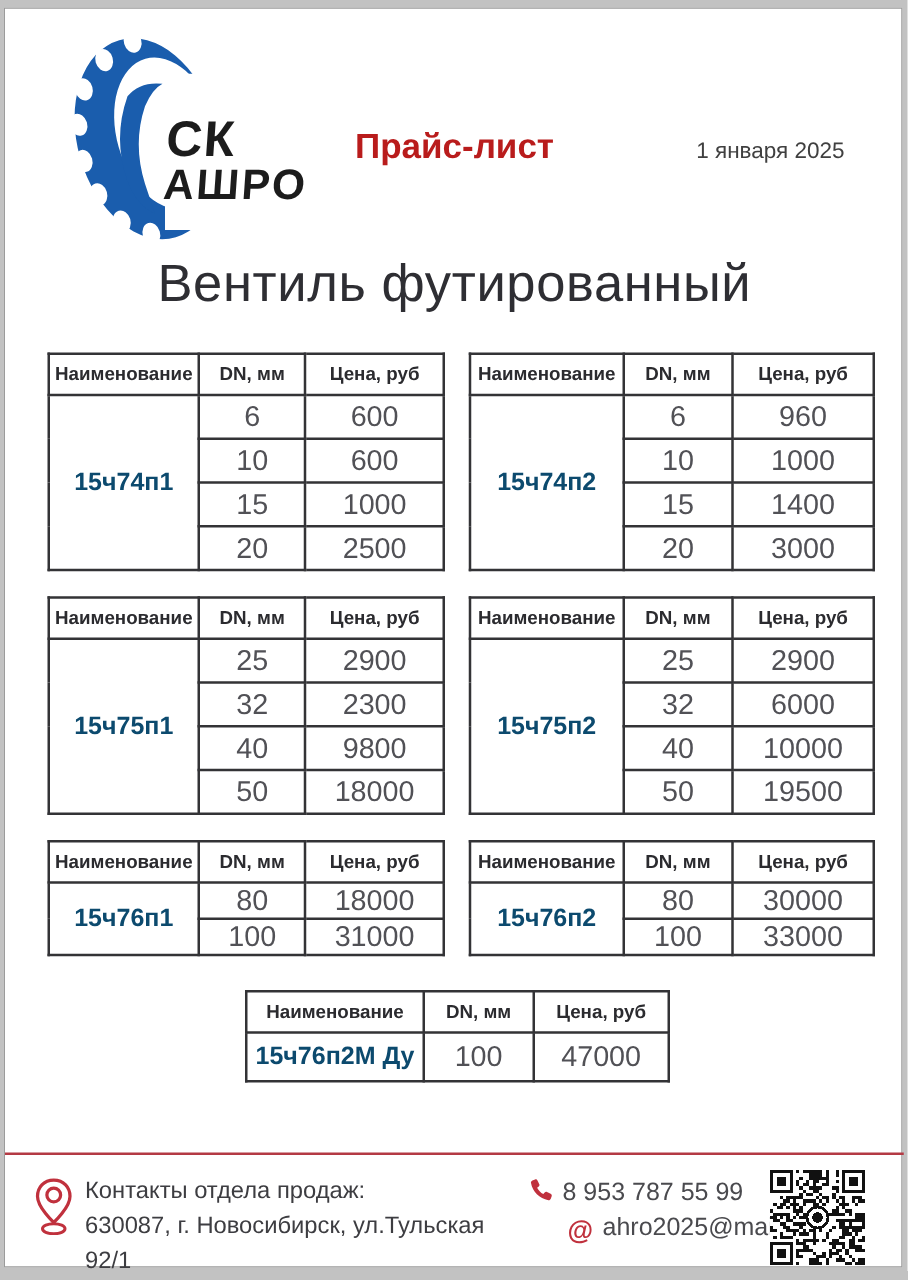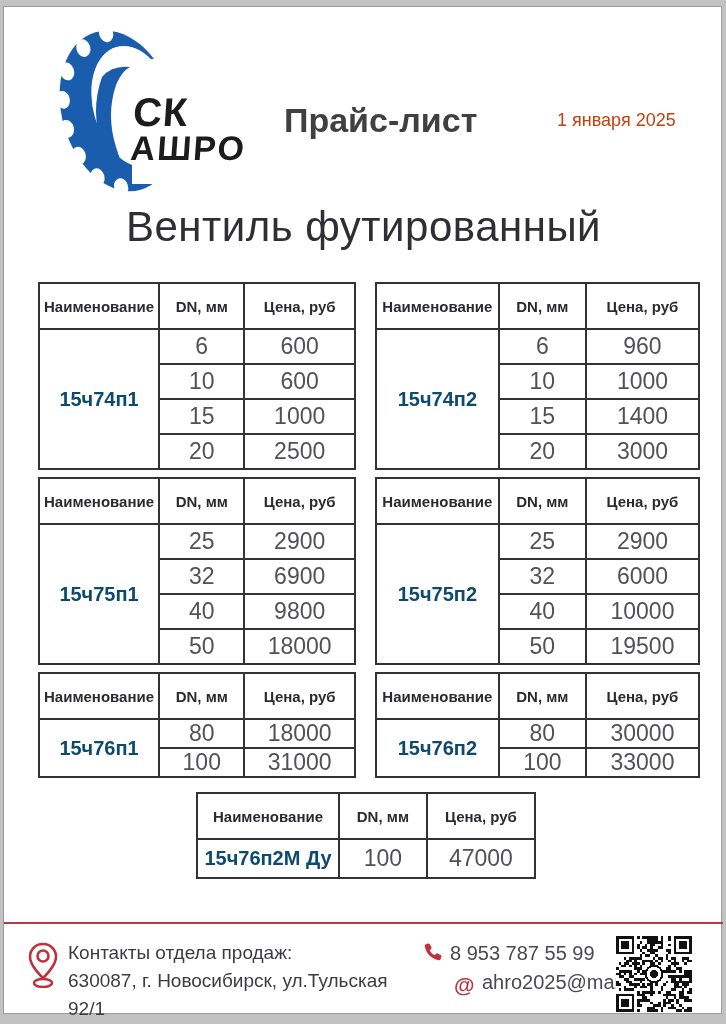--- a/index.html
+++ b/index.html
@@ -18,41 +18,41 @@
   .logo svg{width:100%;height:100%;display:block;}
   .logo-text{
     position:absolute;left:92px;top:74px;width:110px;
     font-weight:bold;color:#1c1c1c;line-height:0.98;
     letter-spacing:1px;transform:skewX(-4deg);
   }
   .logo-line1{font-size:40px;}
   .logo-line2{font-size:34px;letter-spacing:2px;}
   .doc-title{
     position:absolute;left:280px;top:94px;
-    font-size:34px;font-weight:bold;color:#404040;
+    font-size:28px;font-weight:bold;color:#b91c1c;
   }
   .doc-date{
     position:absolute;left:553px;top:103px;
-    font-size:18px;color:#c2410c;text-align:center;
+    font-size:18px;color:#404040;text-align:center;
   }
   .main-title{
     position:absolute;left:0;top:196px;width:719px;text-align:center;
     font-size:42px;font-weight:normal;color:#2e2e33;letter-spacing:0.5px;
   }
   
   .ptable{position:absolute;}
   .ptable table{
     border-collapse:collapse;width:100%;table-layout:fixed;
   }
   .ptable th,.ptable td{
     border:2px solid #333336;text-align:center;vertical-align:middle;
     padding:0 2px;box-sizing:border-box;
   }
   .ptable th{
-    font-size:15px;font-weight:bold;color:#2b2b2f;height:46px;
+    font-size:15px;font-weight:bold;color:#2b2b2f;height:33px;
   }
   .ptable td{font-size:23px;color:#515156;}
   .ptable td.name-cell{font-size:20px;font-weight:bold;color:#0c4a6e;}
   .ptable col.c-name{width:38%;}
   .ptable col.c-dn{width:27%;}
   .ptable col.c-price{width:35%;}
   .rows-4 td{height:35px;}
   .rows-2 td{height:29px;}
   .rows-1 td{height:39px;}
   .t1{left:34px; top:275px;width:318px;}
@@ -208,21 +208,21 @@
           </tr>
         </thead>
         <tbody>
           <tr>
             <td class="name-cell" rowspan="4">15ч75п1</td>
             <td>25</td>
             <td>2900</td>
           </tr>
           <tr>
             <td>32</td>
-            <td>6900</td>
+            <td>2300</td>
           </tr>
           <tr>
             <td>40</td>
             <td>9800</td>
           </tr>
           <tr>
             <td>50</td>
             <td>18000</td>
           </tr>
         </tbody>

